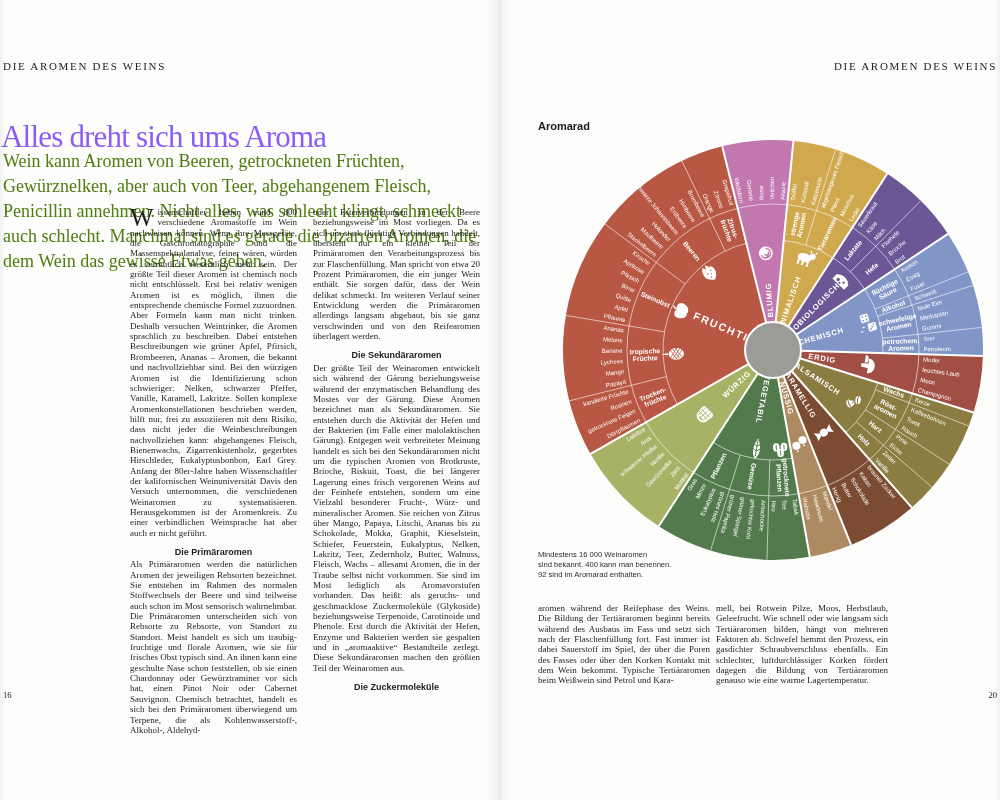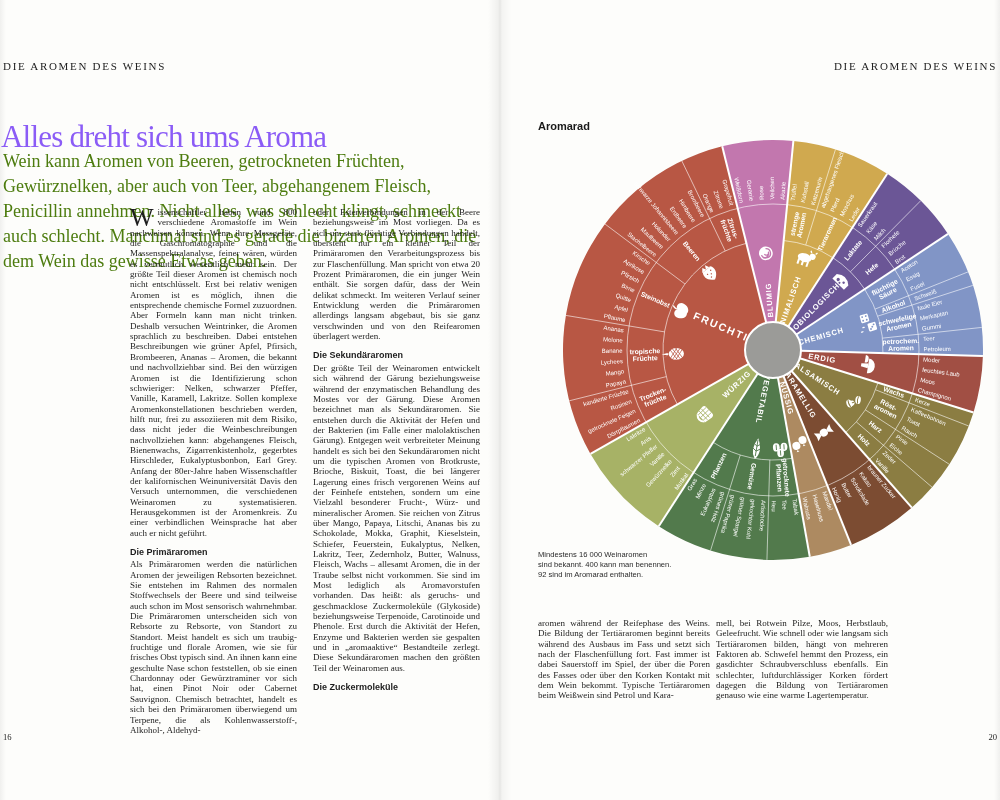--- a/index.html
+++ b/index.html
@@ -30,48 +30,48 @@
   }
   .intro{
     position:absolute;left:3px;top:149px;width:474px;
     font-size:18px;line-height:25px;color:#4d7c0f;
   }
   .cols-left{
     position:absolute;left:130px;top:207px;width:350px;
     display:flex;gap:16px;
   }
   .cols-right{
-    position:absolute;left:538px;top:618px;width:350px;
+    position:absolute;left:538px;top:603px;width:350px;
     display:flex;gap:6px;justify-content:flex-end;
   }
   .col{
     width:172px;text-align:justify;
     font-size:9px;line-height:10.35px;color:#1d1d1d;
     hyphens:auto;
   }
   .col p{margin:0;}
   .subhead{
     font-family:"Liberation Sans", sans-serif;
-    font-size:9px;font-weight:700;margin:9px 0 2px 0;text-align:left;
+    font-size:9px;font-weight:700;margin:9px 0 2px 0;text-align:center;
   }
   p.drop::first-letter{
     font-size:25px;line-height:19px;float:left;padding:1px 4px 0 0;
   }
   .diagram-label{
     position:absolute;left:538px;top:105px;
     font-family:"Liberation Sans", sans-serif;font-weight:700;font-size:11px;color:#1a1a1a;margin-top:15px;
   }
   .wheel{position:absolute;left:553px;top:130px;width:440px;height:440px;}
   .wheel text{font-family:"Liberation Sans", sans-serif;fill:#ffffff;}
   .caption{
     position:absolute;left:538px;top:550px;width:160px;
     font-family:"Liberation Sans", sans-serif;font-size:7.6px;line-height:9.8px;color:#2a2a2a;
   }
   .page-number{
-    position:absolute;top:732px;font-size:8.6px;color:#222;
+    position:absolute;top:690px;font-size:8.6px;color:#222;
   }
   .page-number.left{left:3px;}
   .page-number.right{right:3px;text-align:right;}
 </style>
 </head>
 <body>
 
 <div class="gutter"></div>
 <div class="edge-l"></div>
 <div class="edge-r"></div>

